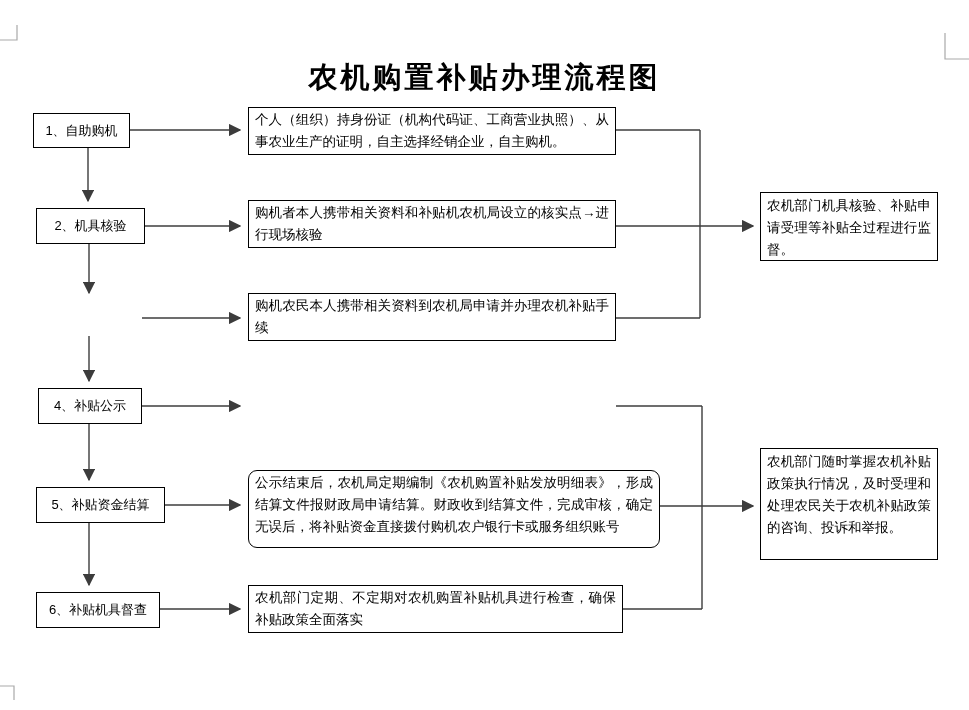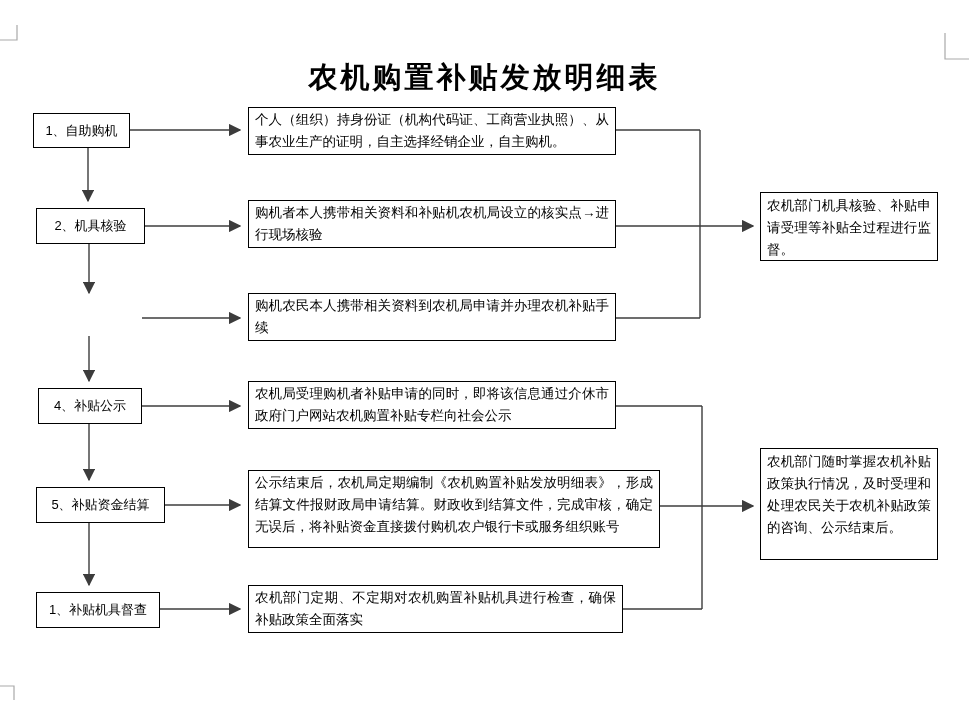--- a/index.html
+++ b/index.html
@@ -65,21 +65,21 @@
       <line x1="660" y1="506" x2="753" y2="506" marker-end="url(#arr)"></line>
     </g>
 
     <g stroke="#a9a9a9" stroke-width="1.2" fill="none">
       <path d="M17,25 L17,40 L0,40"></path>
       <path d="M945,33 L945,59 L969,59"></path>
       <path d="M14,700 L14,686 L0,686"></path>
     </g>
   </svg>
 
-  <div id="title">农机购置补贴发放明细表</div>
+  <div id="title">农机购置补贴办理流程图</div>
 
   <div class="box stepbox" style="left:33px;top:113px;width:97px;height:35px;justify-content:center;">
     <span>1、自助购机</span>
   </div>
   <div class="box descbox" style="left:248px;top:107px;width:368px;height:48px;">
     <span>个人（组织）持身份证（机构代码证、工商营业执照）、从事农业生产的证明，自主选择经销企业，自主购机。</span>
   </div>
 
   <div class="box stepbox" style="left:36px;top:208px;width:109px;height:36px;">
     <span>2、机具核验</span>
@@ -88,38 +88,35 @@
     <span>购机者本人携带相关资料和补贴机农机局设立的核实点→进行现场核验</span>
   </div>
 
   <div class="box descbox" style="left:248px;top:293px;width:368px;height:48px;">
     <span>购机农民本人携带相关资料到农机局申请并办理农机补贴手续</span>
   </div>
 
   <div class="box stepbox" style="left:38px;top:388px;width:104px;height:36px;">
     <span>4、补贴公示</span>
   </div>
-  <div class="box descbox" style="left:248px;top:381px;width:368px;height:48px;">
-    <span>农机局受理购机者补贴申请的同时，即将该信息通过介休市政府门户网站农机购置补贴专栏向社会公示</span>
-  </div>
 
   <div class="box stepbox" style="left:36px;top:487px;width:129px;height:36px;justify-content:center;">
     <span>5、补贴资金结算</span>
   </div>
-  <div class="box descbox" style="left:248px;top:470px;width:412px;height:78px;">
+  <div class="box descbox" style="left:248px;top:470px;width:412px;height:78px;border-radius:9px;">
     <span>公示结束后，农机局定期编制《农机购置补贴发放明细表》，形成结算文件报财政局申请结算。财政收到结算文件，完成审核，确定无误后，将补贴资金直接拨付购机农户银行卡或服务组织账号</span>
   </div>
 
   <div class="box stepbox" style="left:36px;top:592px;width:124px;height:36px;">
-    <span>1、补贴机具督查</span>
+    <span>6、补贴机具督查</span>
   </div>
   <div class="box descbox" style="left:248px;top:585px;width:375px;height:48px;">
     <span>农机部门定期、不定期对农机购置补贴机具进行检查，确保补贴政策全面落实</span>
   </div>
 
   <div class="box notebox" style="left:760px;top:192px;width:178px;height:69px;">
     <span>农机部门机具核验、补贴申请受理等补贴全过程进行监督。</span>
   </div>
   <div class="box notebox" style="left:760px;top:448px;width:178px;height:112px;">
-    <span>农机部门随时掌握农机补贴政策执行情况，及时受理和处理农民关于农机补贴政策的咨询、公示结束后。</span>
+    <span>农机部门随时掌握农机补贴政策执行情况，及时受理和处理农民关于农机补贴政策的咨询、投诉和举报。</span>
   </div>
 
 </div>
 
 </body></html>

